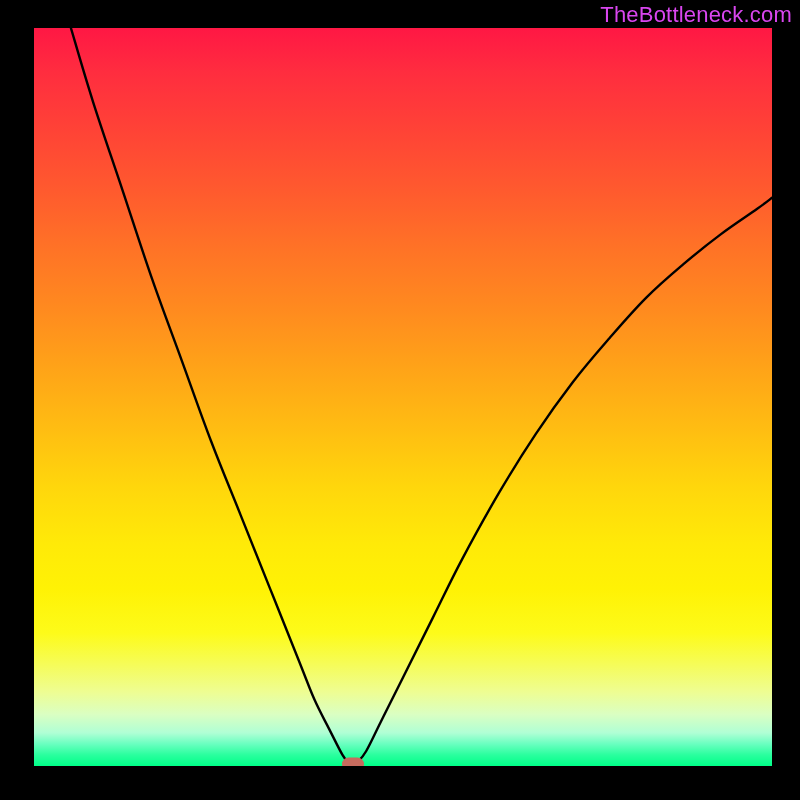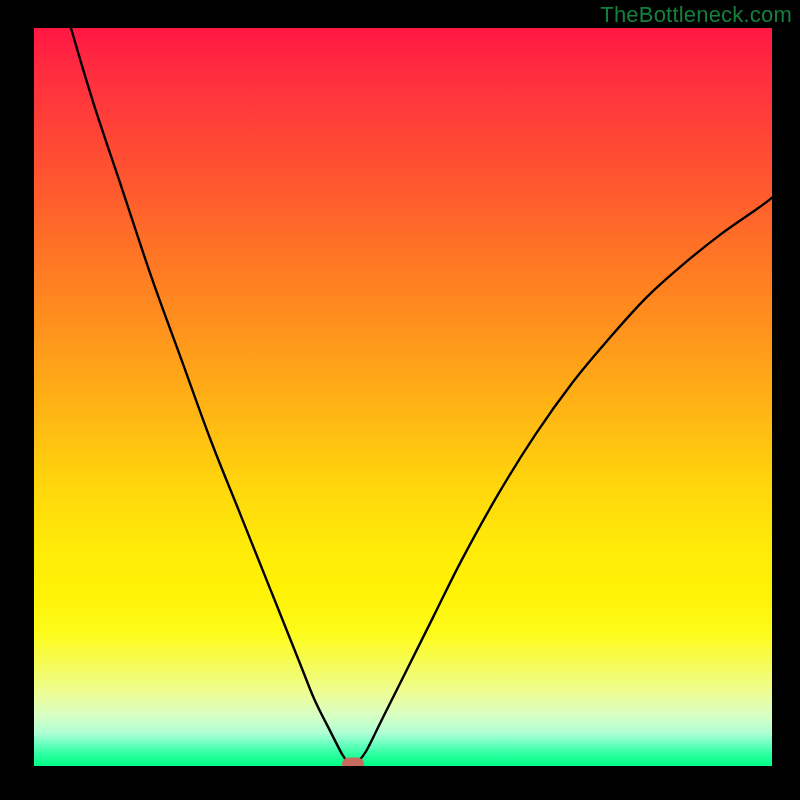--- a/index.html
+++ b/index.html
@@ -8,21 +8,21 @@
     height: 800px;
     background: #000;
     position: relative;
     overflow: hidden;
     font-family: Arial, Helvetica, sans-serif;
   }
   .watermark {
     position: absolute;
     top: 2px;
     right: 8px;
-    color: #15803d;
+    color: #d946ef;
     font-size: 22px;
     font-weight: 500;
     z-index: 10;
     letter-spacing: 0.2px;
   }
   .plot-area {
     position: absolute;
     left: 34px;
     top: 28px;
     width: 738px;

